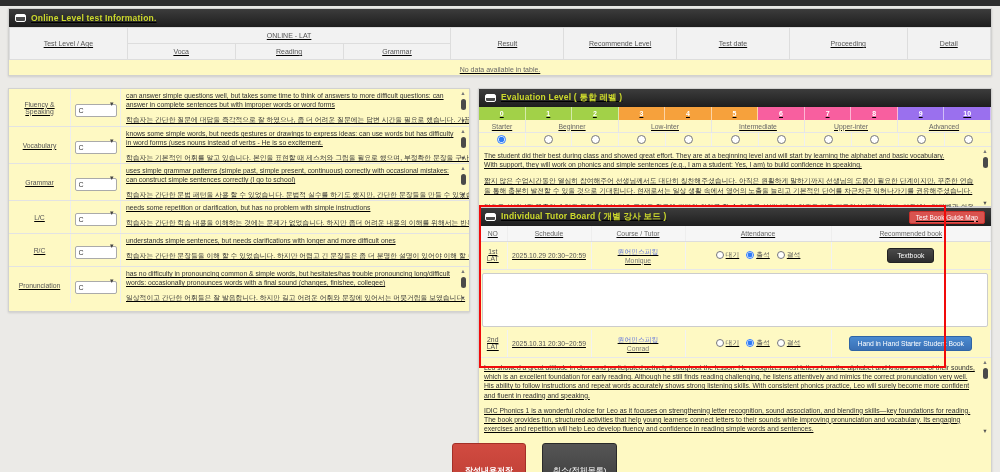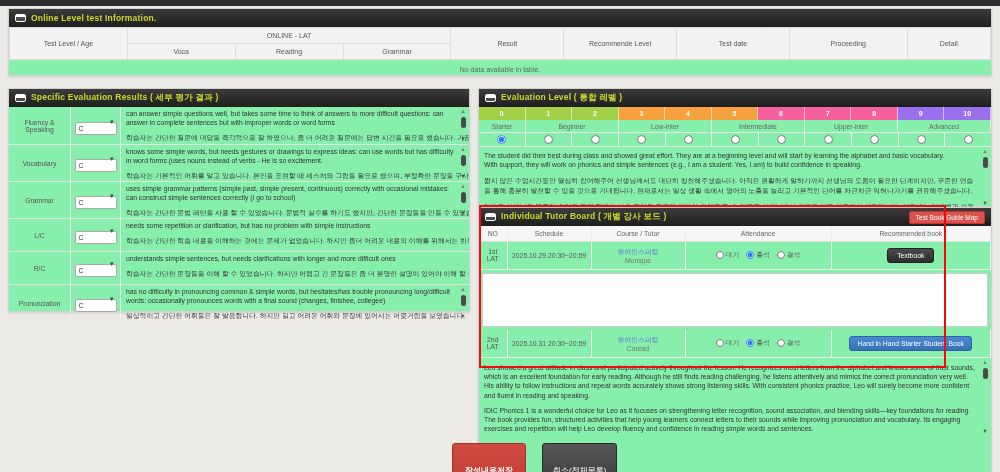--- a/index.html
+++ b/index.html
@@ -1,20 +1,20 @@
 <!DOCTYPE html>
 <html><head>
 <meta charset="utf-8">
 <style>
   * { box-sizing:border-box; margin:0; padding:0; }
   html,body { width:1000px; height:472px; }
   body { font-family:"Liberation Sans", sans-serif; background:#ebeae7; position:relative; overflow:hidden; }
   #topstrip { position:absolute; left:0; top:0; width:1000px; height:6px; background:#2e2e2e; }
 
-  .panel { position:absolute; background:#86efac; border:1px solid #d2d2d0; box-shadow:0 1px 2px rgba(0,0,0,.12); }
+  .panel { position:absolute; background:#fef9c3; border:1px solid #d2d2d0; box-shadow:0 1px 2px rgba(0,0,0,.12);text-decoration:underline; }
   .phead { height:18px; background:linear-gradient(#3c3c3c,#1e1e1e); display:flex; align-items:center; gap:5px; padding:0 6px; }
   .phead .ptitle { color:#ccd92c; font-size:8.5px; font-weight:bold; letter-spacing:.2px; }
   .hicon { width:11px; height:8px; border:1px solid #fff; border-radius:2px; position:relative; background:linear-gradient(#ffffff 0 2.5px, rgba(255,255,255,.15) 2.5px); flex:0 0 auto; }
 
   
   #panel-top { left:8px; top:8px; width:984px; height:68px; }
   .toptable { width:100%; border-collapse:collapse; table-layout:fixed; }
   .toptable th { background:#f2f2f2; border:1px solid #ddd; font-size:7px; font-weight:normal; color:#555; height:16px; text-align:center; }
   .nodata { font-size:7px; color:#666; text-align:center; padding-top:6px; }
 
@@ -100,24 +100,20 @@
       <th>Voca</th>
       <th>Reading</th>
       <th>Grammar</th>
     </tr>
   </tbody>
     </table>
   <div class="nodata">No data available in table.</div>
 </div>
 
 <div class="panel" id="panel-eval">
-  <div class="phead">
-    <span class="hicon"></span>
-    <span class="ptitle">Specific Evaluation Results ( 세부 평가 결과 )</span>
-  </div>
 
   <div class="evrow" style="height:38px">
     <div class="evlabel">Fluency &amp; Speaking</div>
     <div class="evsel">
         <span class="sel"><select><option>C</option></select></span>
       </div>
     <div class="evtext">
       <div class="en">can answer simple questions well, but takes some time to think of answers to more difficult questions: can answer in complete sentences but with improper words or word forms</div>
       <div class="ko">학습자는 간단한 질문에 대답을 즉각적으로 잘 하였으나, 좀 더 어려운 질문에는 답변 시간을 필요로 했습니다. 가끔씩 적절하지 않은 어휘를 쓰기도</div>
       <div class="sbar">

